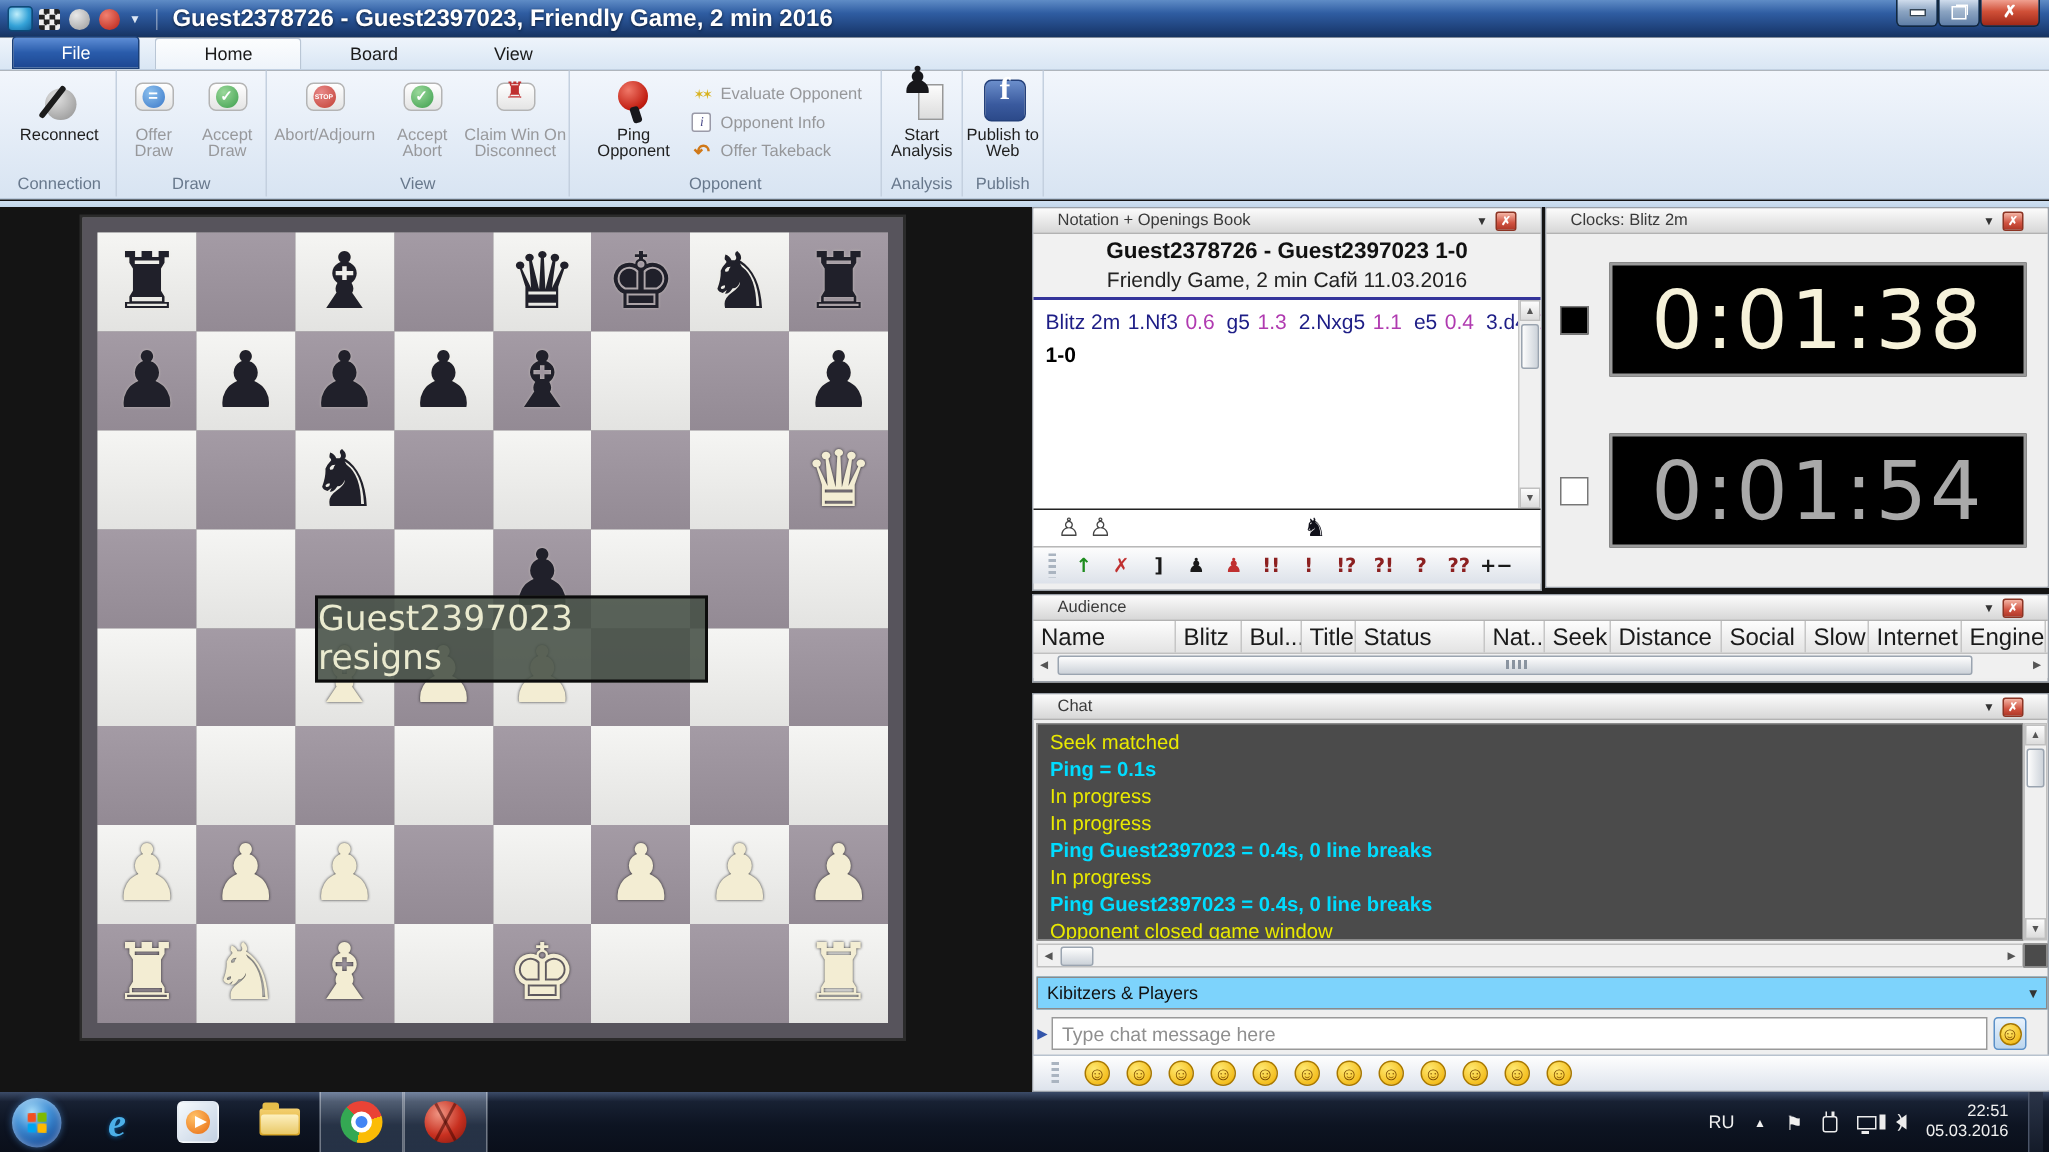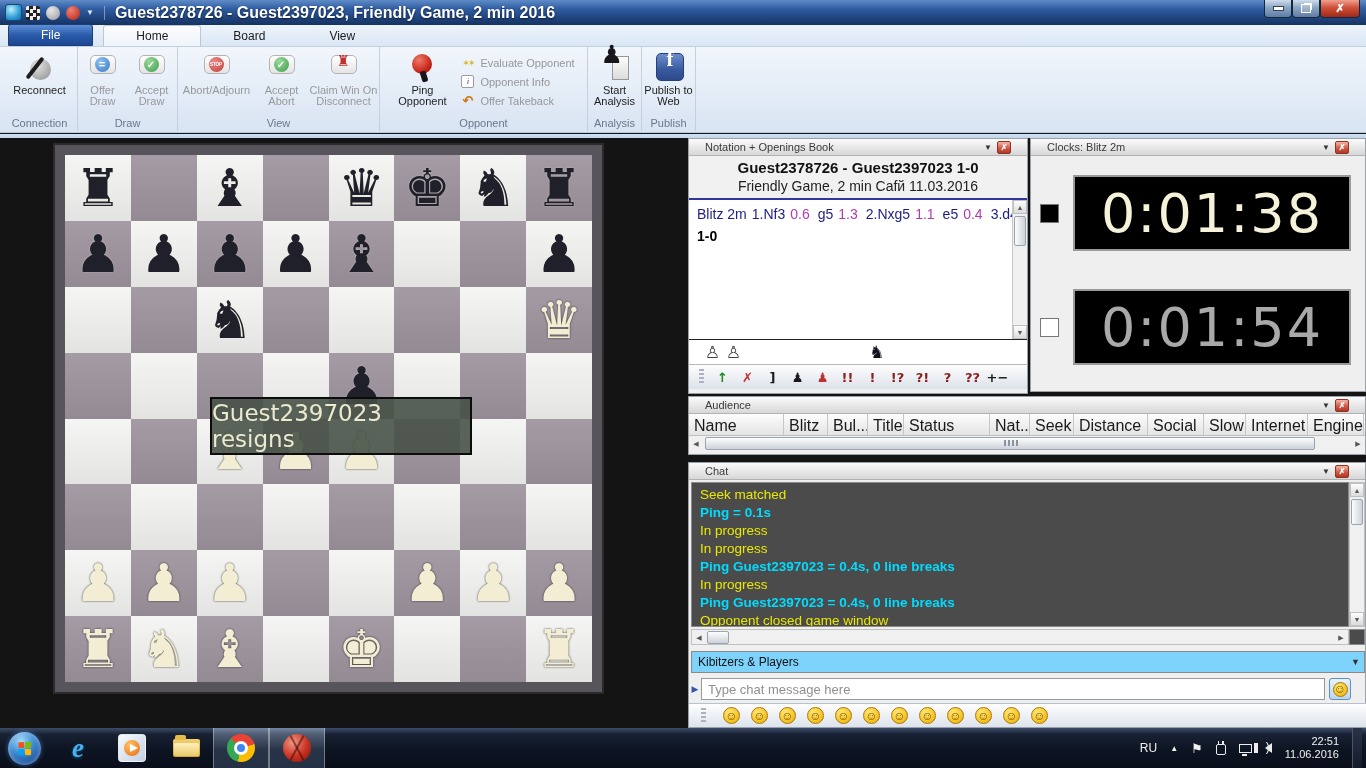--- a/index.html
+++ b/index.html
@@ -636,19 +636,19 @@
       </div>
     <div class="tray" data-interactable="false">
       <span class="tray-lang" data-interactable="true">RU</span>
       <span class="tray-up" data-interactable="true">▲</span>
       <span class="tray-flag" data-interactable="true">⚑</span>
       <span class="ticon plugico" data-interactable="true"></span>
       <span class="ticon netico" data-interactable="true"></span>
       <span class="ticon spkico" data-interactable="true"></span>
       <div class="tray-clock" data-interactable="true">
         <div data-interactable="false">22:51</div>
-        <div data-interactable="false">11.06.2016</div>
+        <div data-interactable="false">05.03.2016</div>
       </div>
       <div class="showdesk" data-interactable="true"></div>
     </div>
   </div>
 
 </div>
 
 </body></html>

